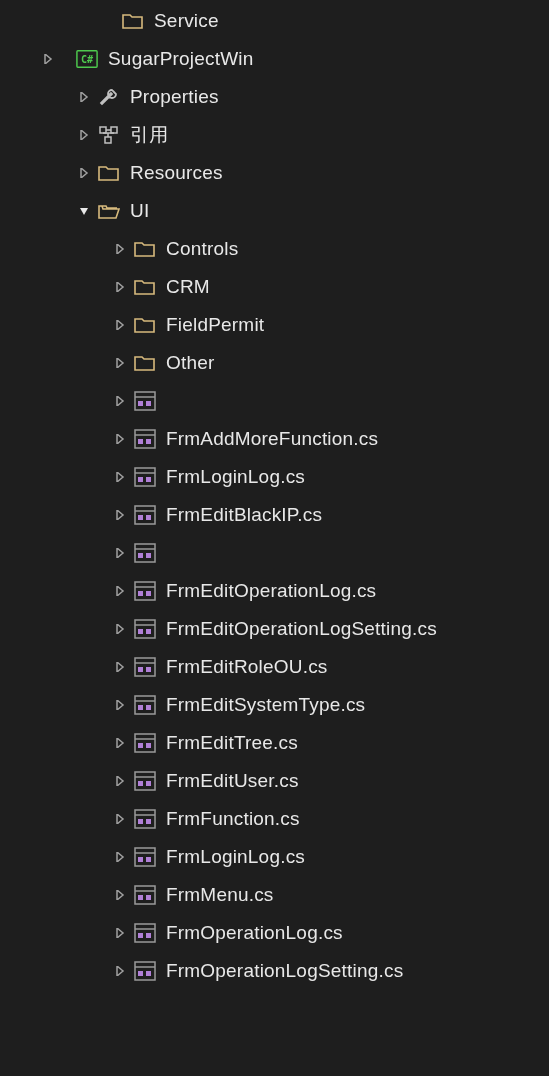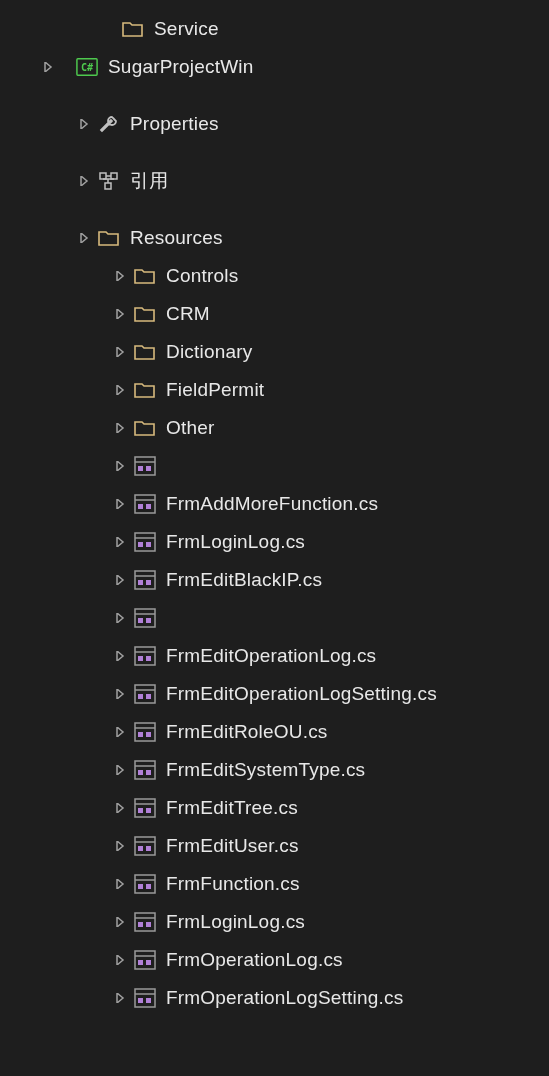--- a/index.html
+++ b/index.html
@@ -6,21 +6,21 @@
   body {
     background: #1e1e1e;
     font-family: "Segoe UI", "Microsoft YaHei", sans-serif;
     font-size: 18px;
     color: #d4d4d4;
     width: 549px;
     height: 1076px;
     overflow: hidden;
     user-select: none;
   }
-  .tree { padding-top: 10px; }
+  .tree { padding-top: 2px; }
   .row {
     display: flex;
     align-items: center;
     height: 38px;
     white-space: nowrap;
   }
   .arrow {
     width: 16px;
     height: 16px;
     display: flex;
@@ -38,21 +38,21 @@
     margin-right: 10px;
     flex-shrink: 0;
   }
   .label {
     color: #e8e8e8;
     font-size: 19px;
     letter-spacing: 0.2px;
   }
   
   .lvl0 { padding-left: 40px; }
-  .lvl1 { padding-left: 76px; margin-top: 19px; }
+  .lvl1 { padding-left: 76px; }
   .lvl2 { padding-left: 112px; }
   .lvl0b { padding-left: 100px; } 
 </style>
 </head>
 <body>
 
 <div class="tree" id="tree">
     <div class="row lvl0b">
       <span class="arrow"></span>
       <span class="icon">
@@ -112,20 +112,33 @@
           <path d="M2 0 L8 5 L2 10 Z" fill="none" stroke="#a0a0a0" stroke-width="1.5"></path>
         </svg>
 </span>
       <span class="icon">
   <svg width="22" height="18" viewBox="0 0 22 18">
           <path d="M1 3 L1 16 L20 16 L20 5 L10 5 L8 3 Z" fill="none" stroke="#d7ba7d" stroke-width="1.6"></path>
         </svg>
 </span>
       <span class="label">Resources</span>
     </div>
+    <div class="row lvl1">
+      <span class="arrow">
+  <svg width="10" height="10" viewBox="0 0 10 10">
+          <path d="M1 2 L9 2 L5 9 Z" fill="#e8e8e8"></path>
+        </svg>
+</span>
+      <span class="icon">
+  <svg width="22" height="18" viewBox="0 0 22 18">
+          <path d="M1 4 L1 16 L18 16 L21 7 L5 7 L4 4 Z M1 4 L8 4 L9 6 L19 6" fill="none" stroke="#d7ba7d" stroke-width="1.6"></path>
+        </svg>
+</span>
+      <span class="label">UI</span>
+    </div>
     <div class="row lvl2">
       <span class="arrow">
   <svg width="10" height="10" viewBox="0 0 10 10">
           <path d="M2 0 L8 5 L2 10 Z" fill="none" stroke="#a0a0a0" stroke-width="1.5"></path>
         </svg>
 </span>
       <span class="icon">
   <svg width="22" height="18" viewBox="0 0 22 18">
           <path d="M1 3 L1 16 L20 16 L20 5 L10 5 L8 3 Z" fill="none" stroke="#d7ba7d" stroke-width="1.6"></path>
         </svg>
@@ -149,33 +162,20 @@
       <span class="arrow">
   <svg width="10" height="10" viewBox="0 0 10 10">
           <path d="M2 0 L8 5 L2 10 Z" fill="none" stroke="#a0a0a0" stroke-width="1.5"></path>
         </svg>
 </span>
       <span class="icon">
   <svg width="22" height="18" viewBox="0 0 22 18">
           <path d="M1 3 L1 16 L20 16 L20 5 L10 5 L8 3 Z" fill="none" stroke="#d7ba7d" stroke-width="1.6"></path>
         </svg>
 </span>
-      <span class="label">Dictionary</span>
-    </div>
-    <div class="row lvl2">
-      <span class="arrow">
-  <svg width="10" height="10" viewBox="0 0 10 10">
-          <path d="M2 0 L8 5 L2 10 Z" fill="none" stroke="#a0a0a0" stroke-width="1.5"></path>
-        </svg>
-</span>
-      <span class="icon">
-  <svg width="22" height="18" viewBox="0 0 22 18">
-          <path d="M1 3 L1 16 L20 16 L20 5 L10 5 L8 3 Z" fill="none" stroke="#d7ba7d" stroke-width="1.6"></path>
-        </svg>
-</span>
       <span class="label">FieldPermit</span>
     </div>
     <div class="row lvl2">
       <span class="arrow">
   <svg width="10" height="10" viewBox="0 0 10 10">
           <path d="M2 0 L8 5 L2 10 Z" fill="none" stroke="#a0a0a0" stroke-width="1.5"></path>
         </svg>
 </span>
       <span class="icon">
   <svg width="22" height="18" viewBox="0 0 22 18">
@@ -382,20 +382,36 @@
 </span>
       <span class="icon">
   <svg width="22" height="20" viewBox="0 0 22 20">
     <rect x="1" y="1" width="20" height="18" fill="none" stroke="#9a9a9a" stroke-width="1.5"></rect>
     <line x1="1" y1="6" x2="21" y2="6" stroke="#9a9a9a" stroke-width="1.5"></line>
     <rect x="4" y="10" width="5" height="5" fill="#b180d7"></rect>
     <rect x="12" y="10" width="5" height="5" fill="#b180d7"></rect>
   </svg>
 </span>
       <span class="label">FrmLoginLog.cs</span>
+    </div>
+    <div class="row lvl2">
+      <span class="arrow">
+  <svg width="10" height="10" viewBox="0 0 10 10">
+          <path d="M2 0 L8 5 L2 10 Z" fill="none" stroke="#a0a0a0" stroke-width="1.5"></path>
+        </svg>
+</span>
+      <span class="icon">
+  <svg width="22" height="20" viewBox="0 0 22 20">
+    <rect x="1" y="1" width="20" height="18" fill="none" stroke="#9a9a9a" stroke-width="1.5"></rect>
+    <line x1="1" y1="6" x2="21" y2="6" stroke="#9a9a9a" stroke-width="1.5"></line>
+    <rect x="4" y="10" width="5" height="5" fill="#b180d7"></rect>
+    <rect x="12" y="10" width="5" height="5" fill="#b180d7"></rect>
+  </svg>
+</span>
+      <span class="label">FrmMenu.cs</span>
     </div>
     <div class="row lvl2">
       <span class="arrow">
   <svg width="10" height="10" viewBox="0 0 10 10">
           <path d="M2 0 L8 5 L2 10 Z" fill="none" stroke="#a0a0a0" stroke-width="1.5"></path>
         </svg>
 </span>
       <span class="icon">
   <svg width="22" height="20" viewBox="0 0 22 20">
     <rect x="1" y="1" width="20" height="18" fill="none" stroke="#9a9a9a" stroke-width="1.5"></rect>

